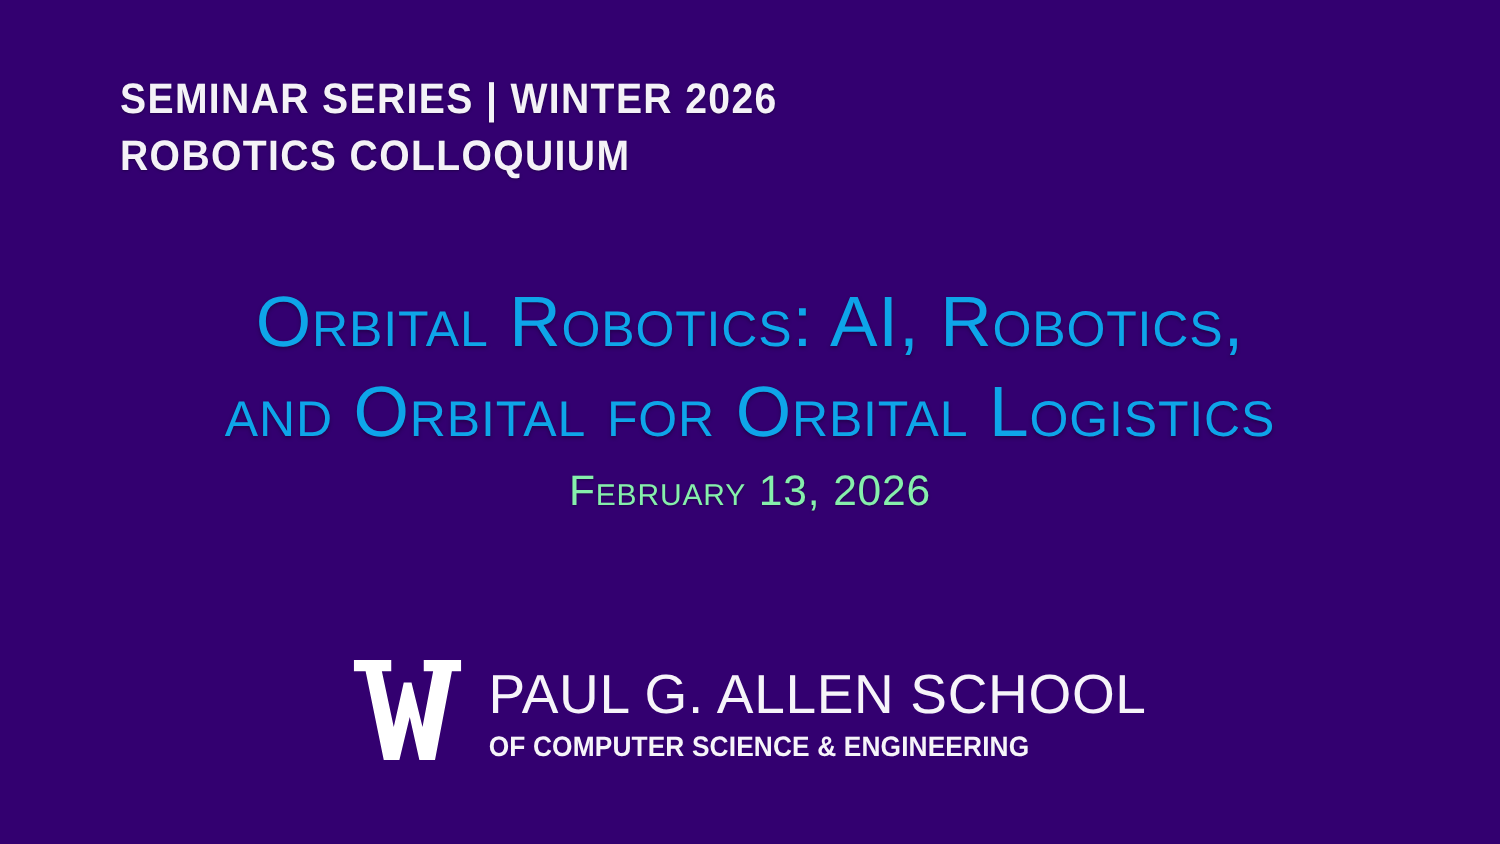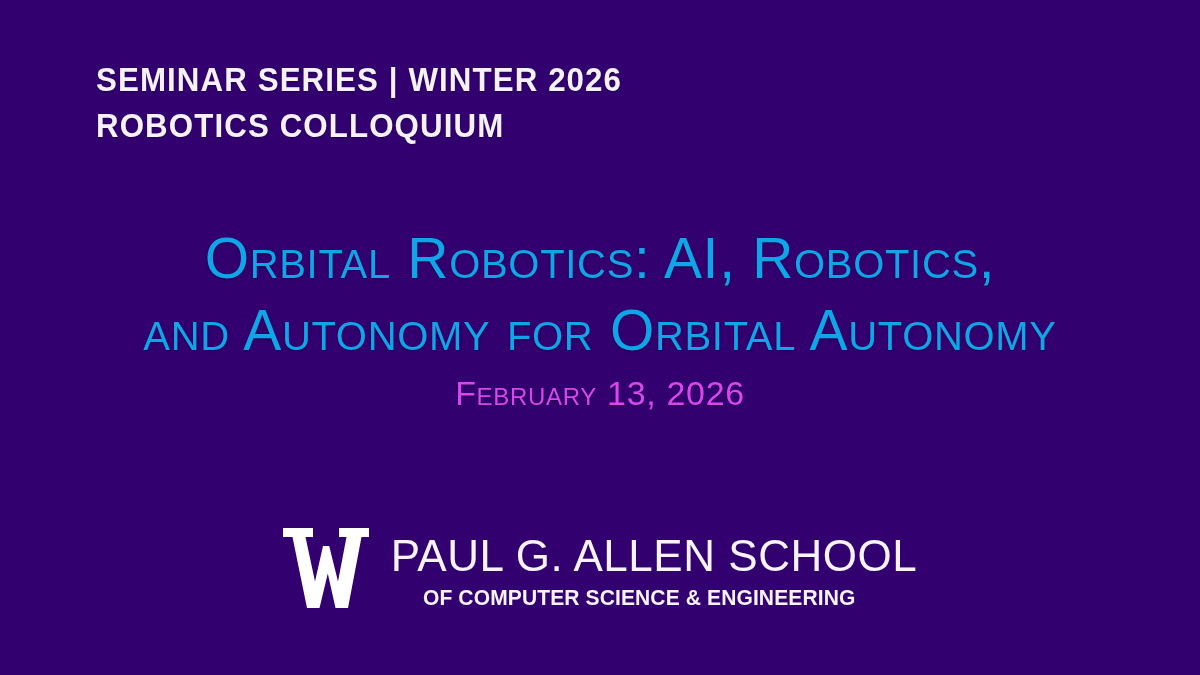--- a/index.html
+++ b/index.html
@@ -73,21 +73,21 @@
     left: 0;
     width: 1200px;
     text-align: center;
     font-family: "Liberation Sans", sans-serif;
     font-weight: 400;
     font-size: 34px;
     line-height: 42px;
     font-variant: small-caps;
     font-variant-caps: small-caps;
     letter-spacing: 0.02em;
-    color: #d946ef;
+    color: #86efac;
     white-space: nowrap;
     text-shadow: 0 1px 2px rgba(18,0,40,0.5);
   }
 
   
   .logo-lockup {
     position: absolute;
     left: 0;
     top: 528px;
     width: 1200px;
@@ -105,21 +105,21 @@
     width: 86px;
     height: 80px;
     flex: 0 0 auto;
     display: block;
   }
   .uw-w-mark svg { display: block; }
 
   .logo-wordmark {
     display: flex;
     flex-direction: column;
-    align-items: center;
+    align-items: flex-start;
     padding-top: 4px;
   }
   .logo-name {
     font-family: "Liberation Sans", sans-serif;
     font-weight: 300;
     font-size: 44px;
     line-height: 48px;
     letter-spacing: 0.012em;
     color: #f6f4f9;
     white-space: nowrap;
@@ -144,21 +144,21 @@
 
 <div id="slide" style="background: rgb(51, 0, 112);">
 
   <div class="header-block">
     <div class="header-line">SEMINAR SERIES | WINTER 2026</div>
     <div class="header-line">ROBOTICS COLLOQUIUM</div>
   </div>
 
   <div class="title-block">
     <div class="title-line">Orbital Robotics: AI, Robotics,</div>
-    <div class="title-line">and Autonomy for Orbital Autonomy</div>
+    <div class="title-line">and Orbital for Orbital Logistics</div>
   </div>
 
   <div class="date-line">February 13, 2026</div>
 
   <div class="logo-lockup">
     <div class="logo-inner">
 
       <span class="uw-w-mark">
         <svg viewBox="0 0 86 80" width="86" height="80" aria-hidden="true">
           <path fill="#ffffff" d="

